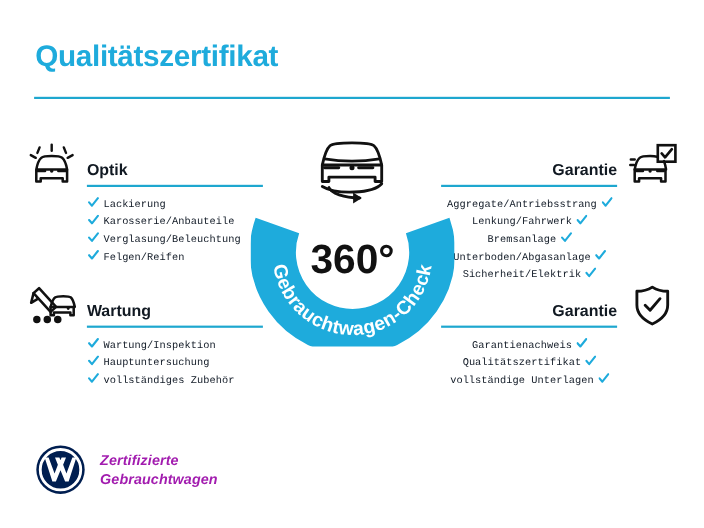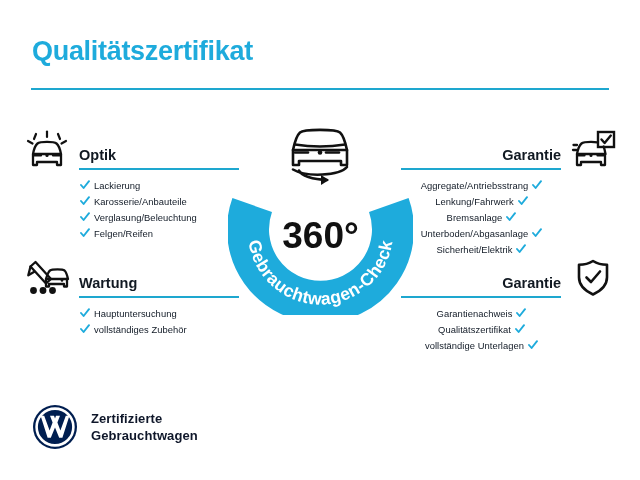--- a/index.html
+++ b/index.html
@@ -80,20 +80,21 @@
     bottom: 2px;
   }
   .left  .sec-icon { left: 2px; }
   .right .sec-icon { right: 2px; }
 
   
   ul.items {
     list-style: none;
     margin: 6px 0 0 0;
     padding: 0;
+    font-family: Liberation Mono, monospace;
   }
   ul.items li {
     font-size: 9.4px;
     line-height: 16px;
     color: #111a26;
     white-space: nowrap;
     letter-spacing: 0.05px;
   }
   .left ul.items li  { text-align: left;  padding-left: 58px; }
   .right ul.items li { text-align: center; padding-right: 58px; }
@@ -135,22 +136,23 @@
     top: 403px;
     display: flex;
     align-items: center;
   }
   .vw-logo { width: 48px; height: 48px; }
   .footer-text {
     margin-left: 12px;
     font-size: 13px;
     font-weight: bold;
     line-height: 17px;
-    color: #0f172a;
+    color: #a21caf;
     letter-spacing: 0.1px;
+    font-style: italic;
   }
   .footer-text div { white-space: nowrap; }
 </style>
 </head>
 <body>
 
 <div id="page">
 
   <div class="title">Qualitätszertifikat</div>
   <div class="title-rule"></div>
@@ -211,20 +213,23 @@
             <circle cx="9.5" cy="32.5" r="3.4"></circle>
             <circle cx="19" cy="32.5" r="3.4"></circle>
             <circle cx="28.5" cy="32.5" r="3.4"></circle>
           </g>
         </svg>
       </div>
       <div class="sec-title">Wartung</div>
       <div class="sec-rule"></div>
     </div>
     <ul class="items">
+      <li><span class="chk"><svg viewBox="0 0 10 10" width="10" height="10">
+              <path d="M1 5 L3.6 8 L9 1.2" fill="none" stroke="#1eabdc" stroke-width="1.9" stroke-linecap="round" stroke-linejoin="round"></path>
+            </svg></span><span>Wartung/Inspektion</span></li>
       <li><span class="chk"><svg viewBox="0 0 10 10" width="10" height="10">
               <path d="M1 5 L3.6 8 L9 1.2" fill="none" stroke="#1eabdc" stroke-width="1.9" stroke-linecap="round" stroke-linejoin="round"></path>
             </svg></span><span>Hauptuntersuchung</span></li>
       <li><span class="chk"><svg viewBox="0 0 10 10" width="10" height="10">
               <path d="M1 5 L3.6 8 L9 1.2" fill="none" stroke="#1eabdc" stroke-width="1.9" stroke-linecap="round" stroke-linejoin="round"></path>
             </svg></span><span>vollständiges Zubehör</span></li>
     </ul>
   </div>
 
   <div class="section sec-technik right">

